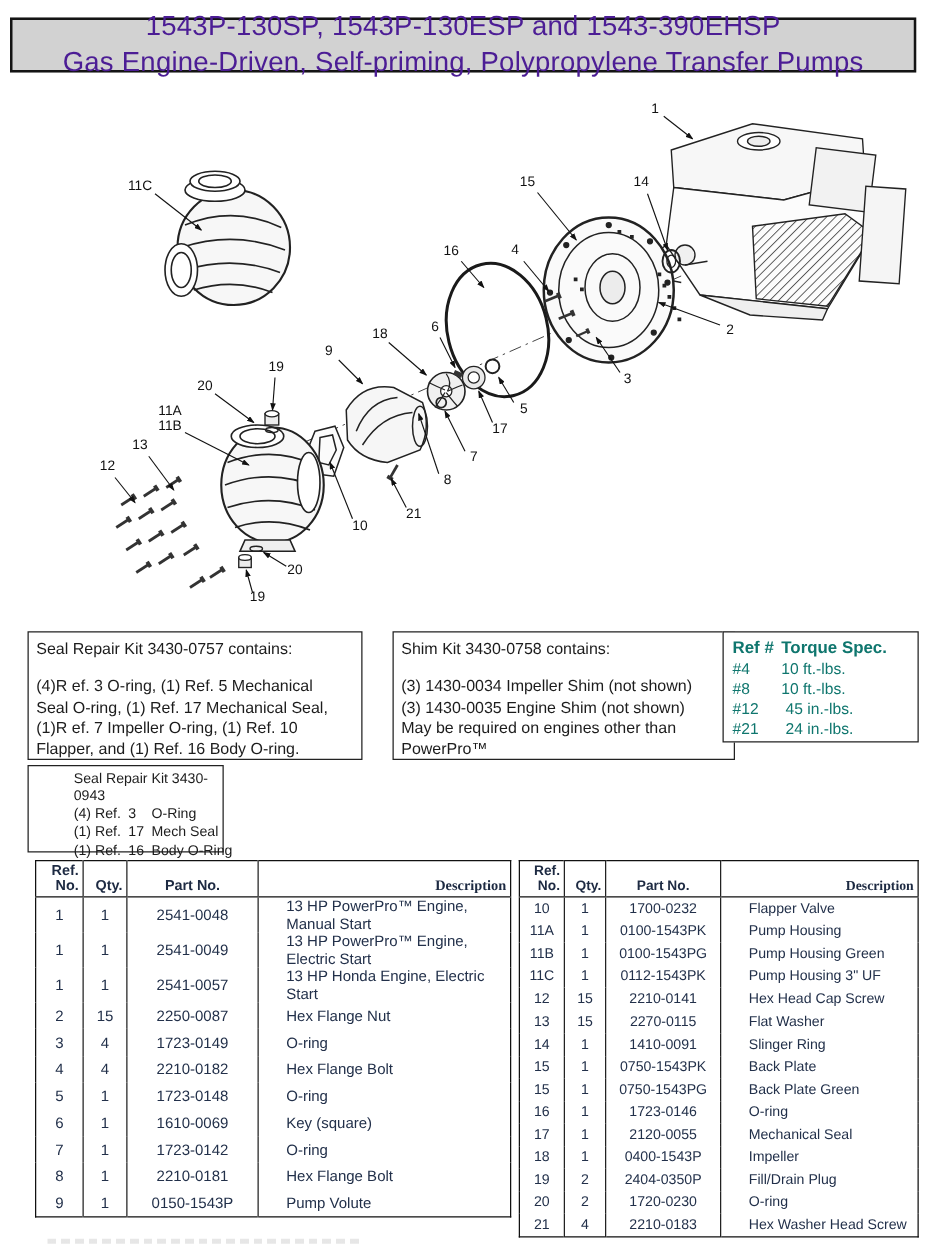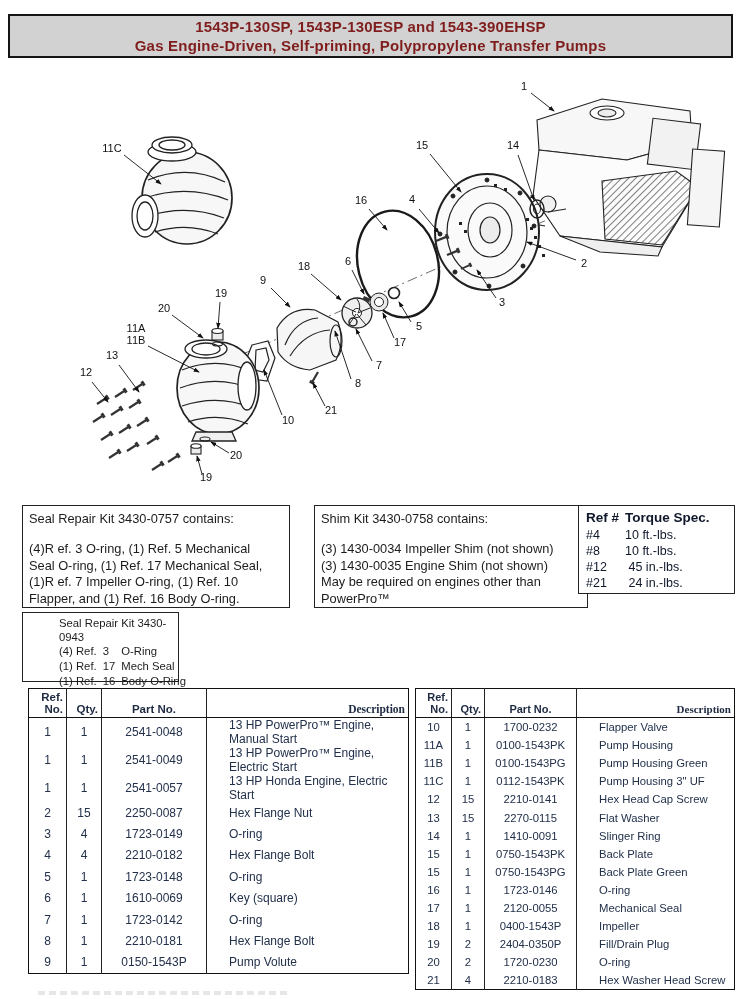--- a/index.html
+++ b/index.html
@@ -2,33 +2,33 @@
 <html><head>
 <meta charset="utf-8">
 <style>
   html,body{margin:0;padding:0;background:#fff;}
   .page{position:relative;width:744px;height:999px;background:#fff;overflow:hidden;
         font-family:"Liberation Sans", sans-serif;color:#111;}
   
   .title-bar{position:absolute;left:8px;top:14px;width:725px;height:44px;
     background:#d2d2d2;border:2px solid #141414;box-sizing:border-box;
     display:flex;flex-direction:column;justify-content:center;align-items:center;}
-  .title-bar div{font-weight:bold;font-size:15px;line-height:1.3;color:#7f1d1d;letter-spacing:.2px;}
+  .title-bar div{font-weight:normal;font-size:22px;line-height:1.3;color:#4c1d95;letter-spacing:.2px;}
   
   svg.diagram{position:absolute;left:0;top:0;}
   .co-label{font-family:"Liberation Sans",sans-serif;font-size:11px;fill:#111;}
   
   .kit-box{position:absolute;border:1.4px solid #222;box-sizing:border-box;background:#fff;
     padding:5px 6px;font-size:12.8px;line-height:1.28;color:#1c1c1c;}
   .kit-title{white-space:pre-line;}
   .kit-body{white-space:pre-line;margin-top:14px;}
   .kit-body.nogap{margin-top:0;}
   
   .torque-box{position:absolute;border:1.4px solid #222;box-sizing:border-box;background:#fff;padding:3px 5px;}
-  .torque-box table{border-collapse:collapse;font-size:12.5px;color:#0f172a;}
+  .torque-box table{border-collapse:collapse;font-size:12.5px;color:#0f766e;}
   .torque-box th{font-weight:bold;text-align:left;font-size:13.5px;padding:1px 4px 2px 2px;}
   .torque-box td{padding:1px 4px 1px 2px;white-space:pre;}
   
   .kit-0943{font-size:11.3px;line-height:1.25;padding:3px 4px;}
   .kit-0943 table{border-collapse:collapse;font-size:11.3px;color:#1c1c1c;}
   .kit-0943 td{padding:0 6px 1px 0;white-space:nowrap;}
   
   table.parts-table{position:absolute;border-collapse:collapse;background:#fff;
     border:1.6px solid #111;table-layout:fixed;color:#22304a;}
   table.parts-table th{font-weight:bold;white-space:pre-line;border-bottom:1.6px solid #111;

